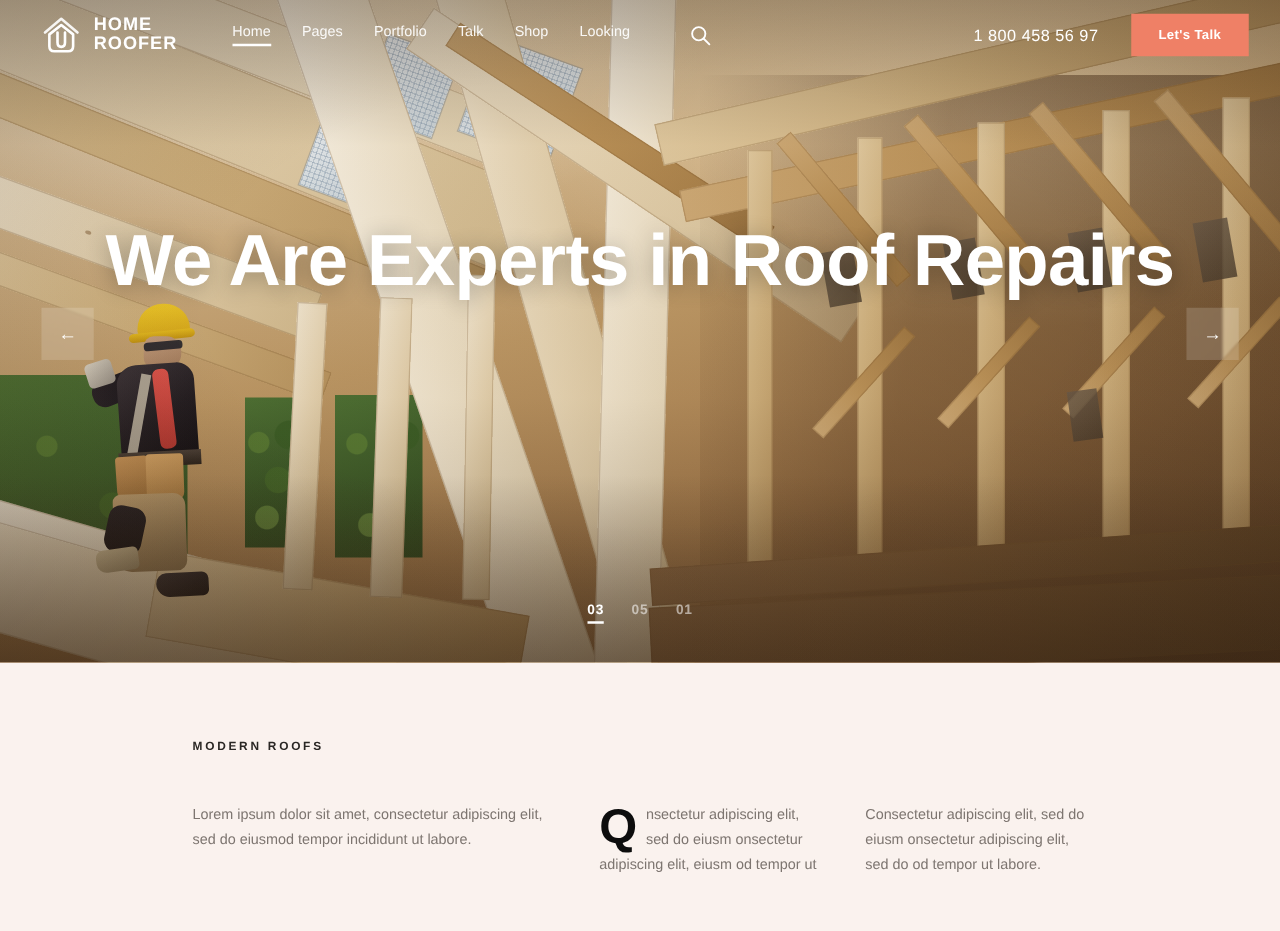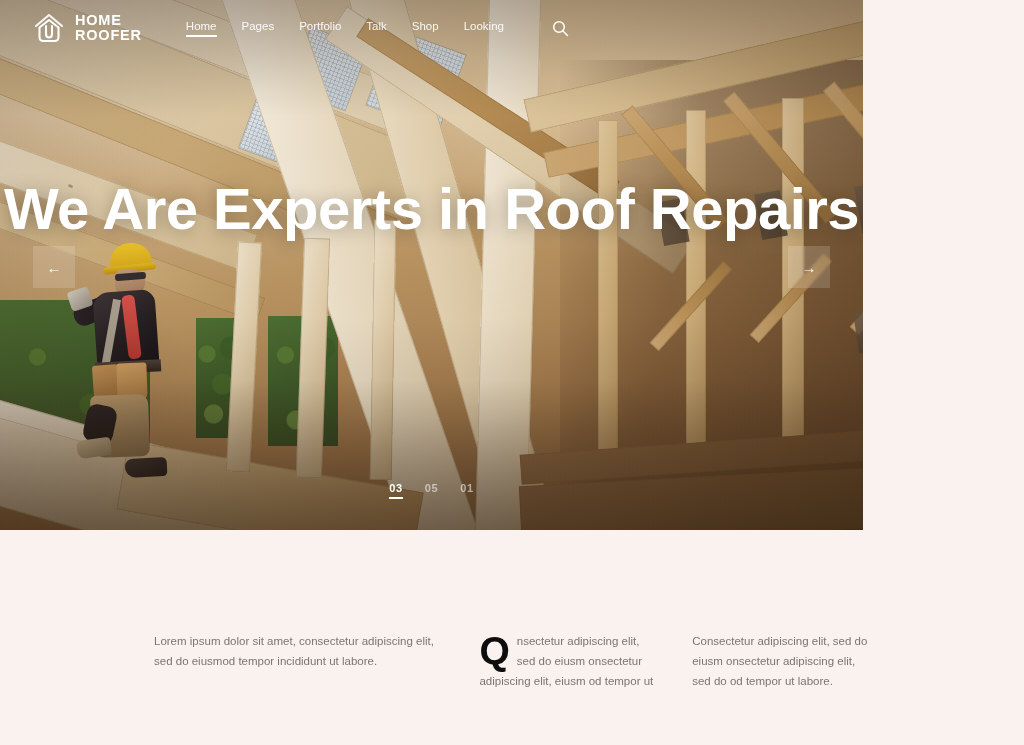--- a/index.html
+++ b/index.html
@@ -6,21 +6,21 @@
   html, body {
     width: 1024px; height: 745px;
     overflow: hidden;
     font-family: "Liberation Sans", sans-serif;
     background: #FAF2EE;
   }
 
   
   .hero {
     position: relative;
-    width: 863px; height: 530px;
+    width: 1024px; height: 530px;
     overflow: hidden;
     background: #b08a5e;
   }
   .hero-photo { position: absolute; inset: 0; overflow: hidden; }
 
   
   .bg-base {
     position: absolute; inset: 0;
     background:
       radial-gradient(ellipse 60% 45% at 78% 18%, rgba(255,236,200,.55), rgba(255,236,200,0) 70%),
@@ -472,24 +472,29 @@
     <a>Shop</a>
     <a>Looking</a>
     <span class="search-btn">
       <svg width="17" height="17" viewBox="0 0 17 17">
         <circle cx="7" cy="7" r="5.3" fill="none" stroke="#fff" stroke-width="1.5"></circle>
         <line x1="11" y1="11" x2="15.5" y2="15.5" stroke="#fff" stroke-width="1.5" stroke-linecap="round"></line>
       </svg>
     </span>
   </nav>
 
+  <div class="hdr-right">
+    <span class="phone">1 800 458 56 97</span>
+    <button class="talk-btn">Let's Talk</button>
+  </div>
 </header>
 
 <section class="about">
   <div class="about-inner">
+    <div class="eyebrow">MODERN ROOFS</div>
 
     <div class="cols">
       <p class="col c1">Lorem ipsum dolor sit amet, consectetur adipiscing elit, sed do eiusmod tempor incididunt ut labore.</p>
       <p class="col c2">
         <span class="dropcap">Q</span><span>nsectetur adipiscing elit, sed do eiusm onsectetur adipiscing elit, eiusm od tempor ut</span>
       </p>
       <p class="col c3">Consectetur adipiscing elit, sed do eiusm onsectetur adipiscing elit, sed do od tempor ut labore.</p>
     </div>
   </div>
 </section>

